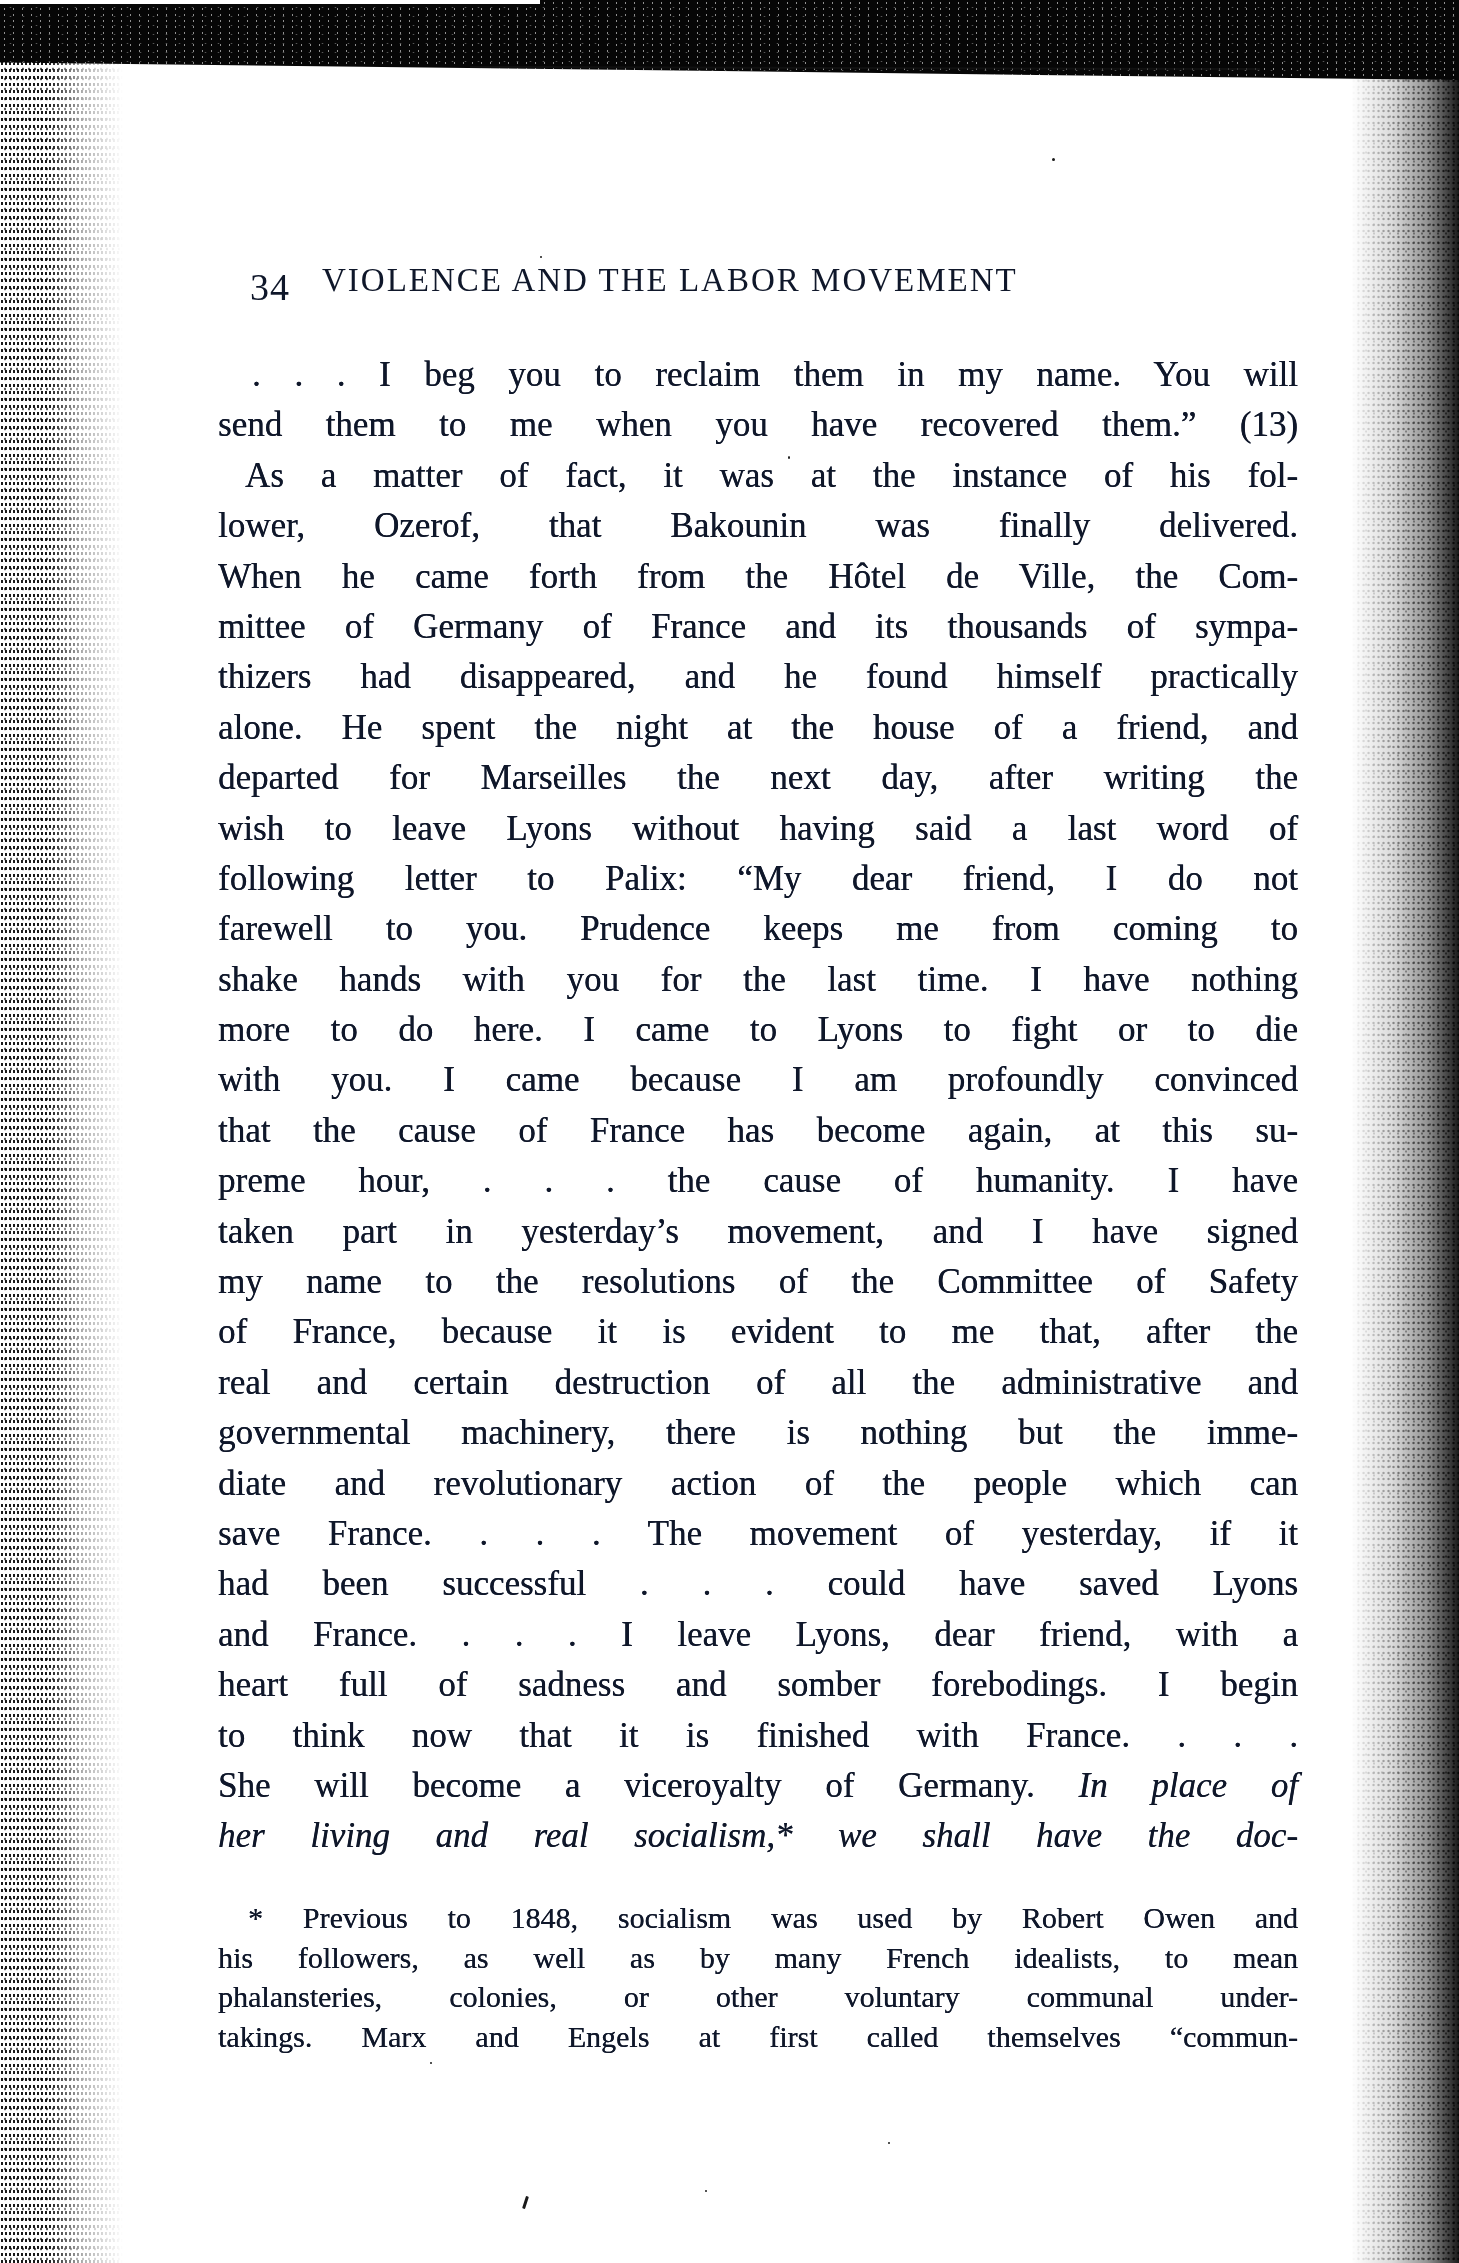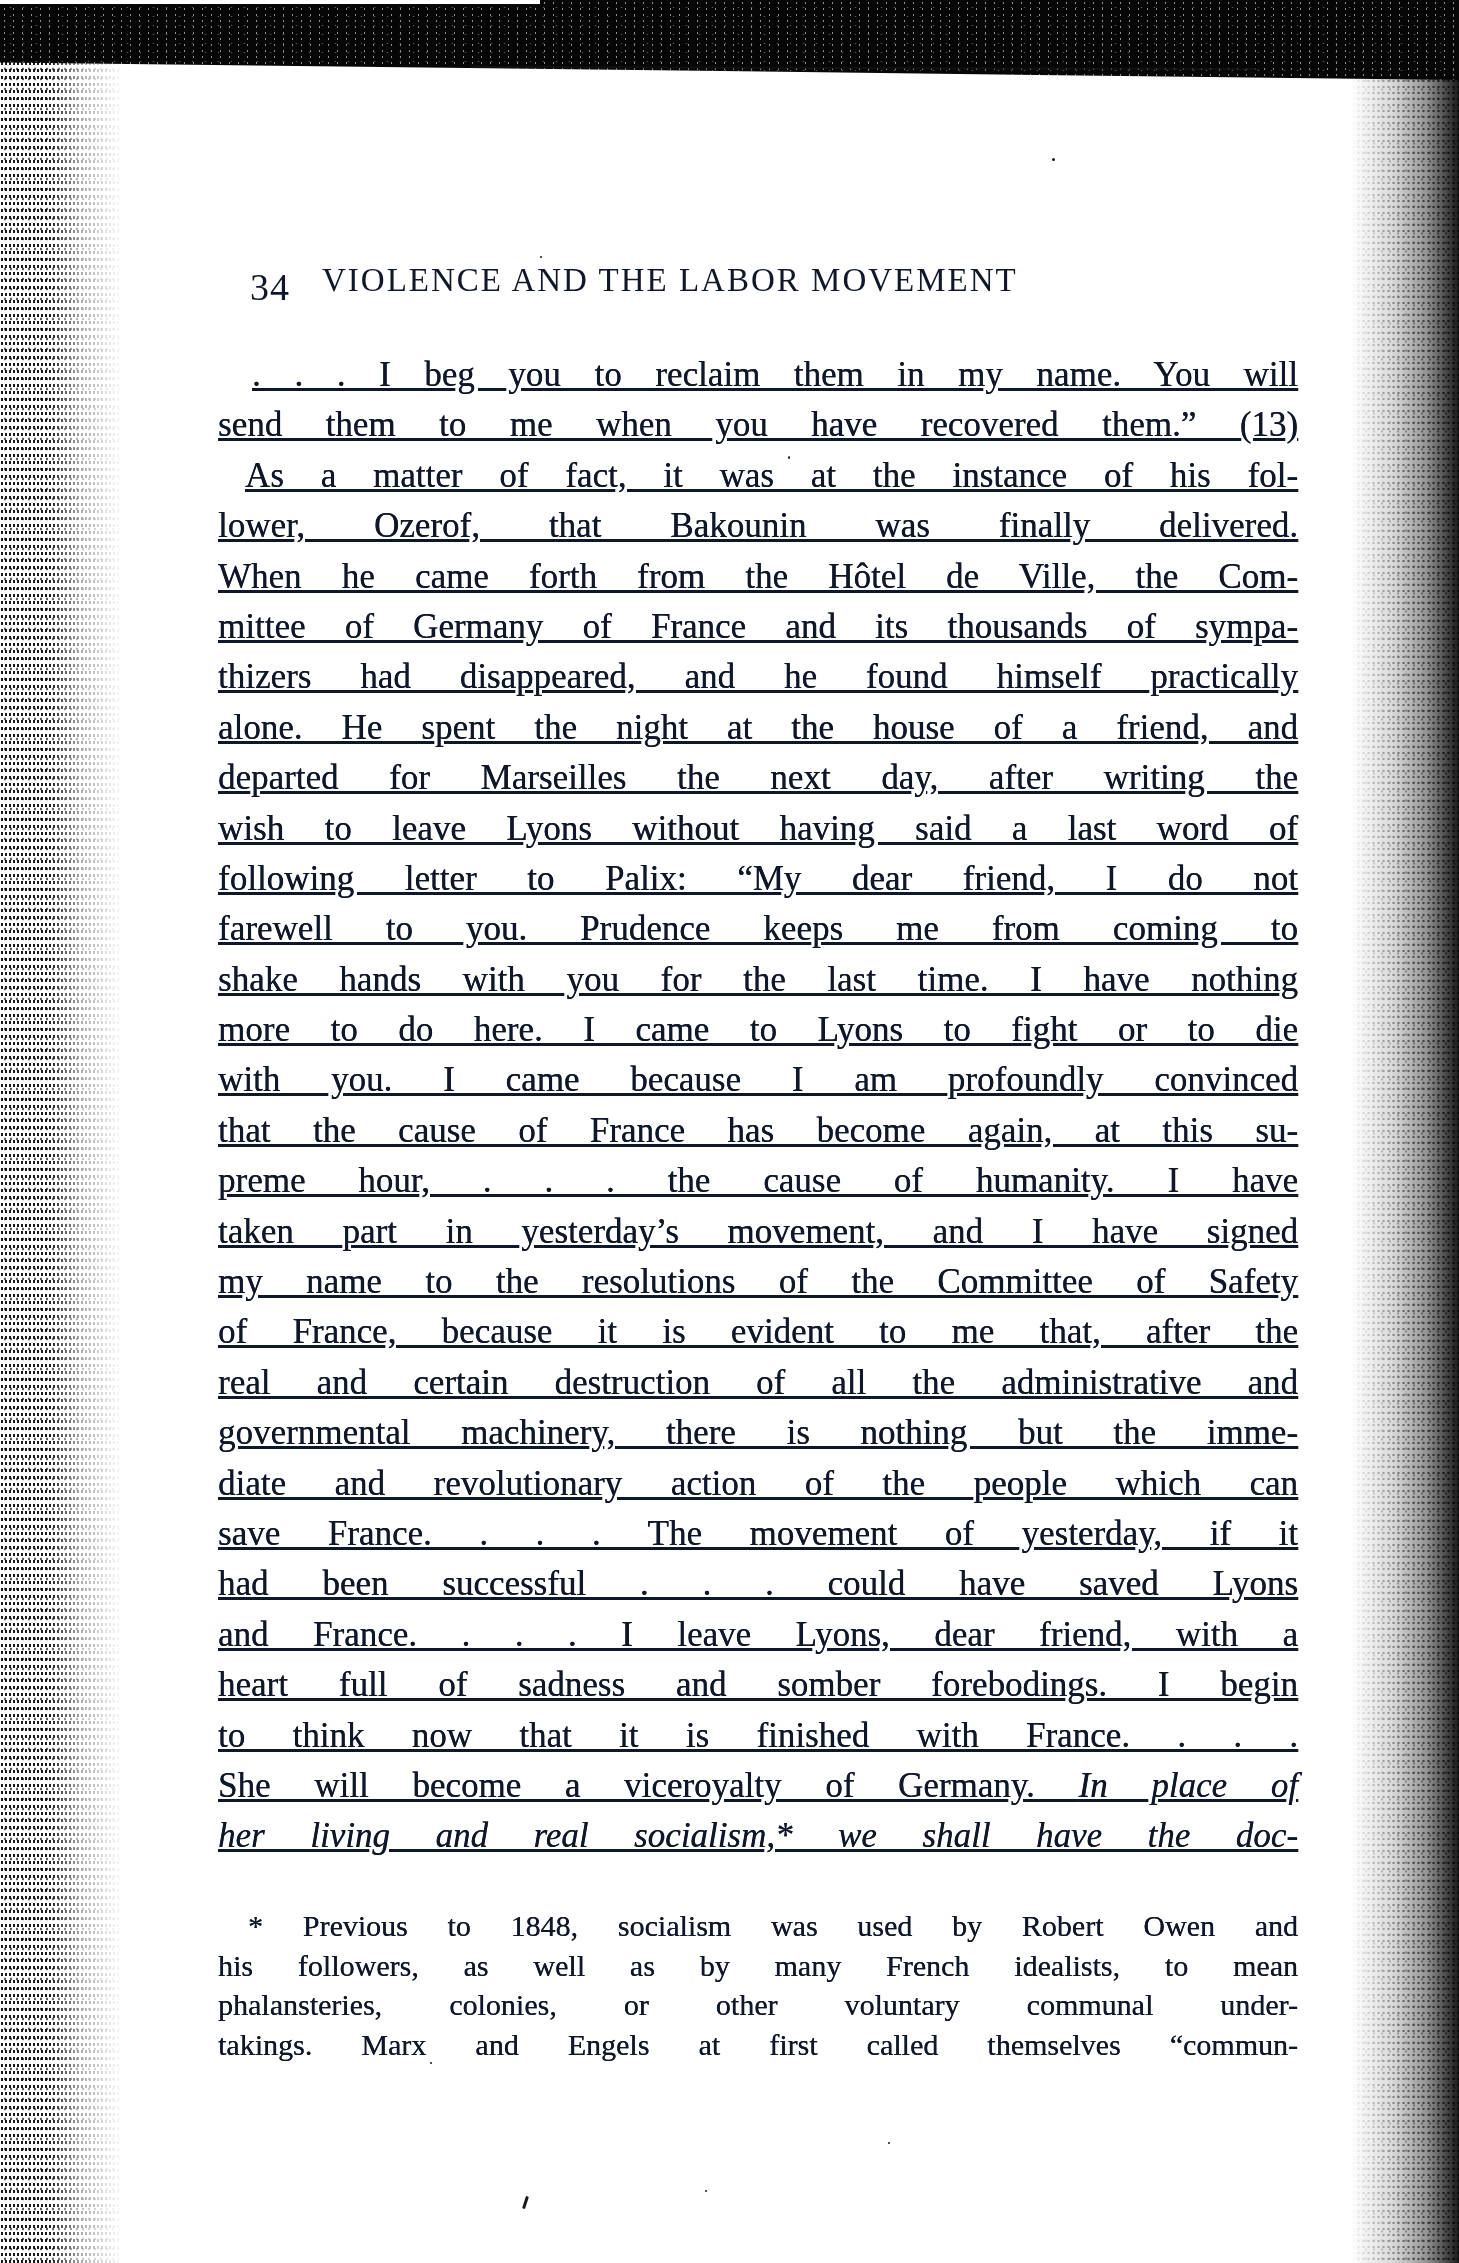--- a/index.html
+++ b/index.html
@@ -66,36 +66,36 @@
     white-space:nowrap;
   }
   
   .body-text{
     position:absolute;left:218px;top:350px;width:1080px;z-index:1;
     font-size:35px;line-height:50.4px;
     text-shadow:.3px 0 0 currentColor;
   }
   .ln{
     text-align:justify;text-align-last:justify;text-justify:inter-word;
-    height:50.4px;overflow:visible;white-space:normal;text-decoration:underline;
+    height:50.4px;overflow:visible;white-space:normal;
   }
   .ind-a{text-indent:34px;}
   .ind-b{text-indent:27px;}
   .it{font-style:italic;}
   
   .footnote{
     position:absolute;left:218px;top:1898px;width:1080px;z-index:1;
     font-size:30px;line-height:39.5px;
     text-shadow:.25px 0 0 currentColor;
   }
   .fn{
     text-align:justify;text-align-last:justify;text-justify:inter-word;
     height:39.5px;
   }
-  .ind-c{text-indent:30px;margin-top:8px;}
+  .ind-c{text-indent:30px;}
 </style>
 </head>
 <body>
 
 <div class="stage">
 
   <div class="top-band"></div>
   <div class="top-sliver"></div>
   <div class="top-ragged-line"></div>
   <div class="left-noise"></div>

